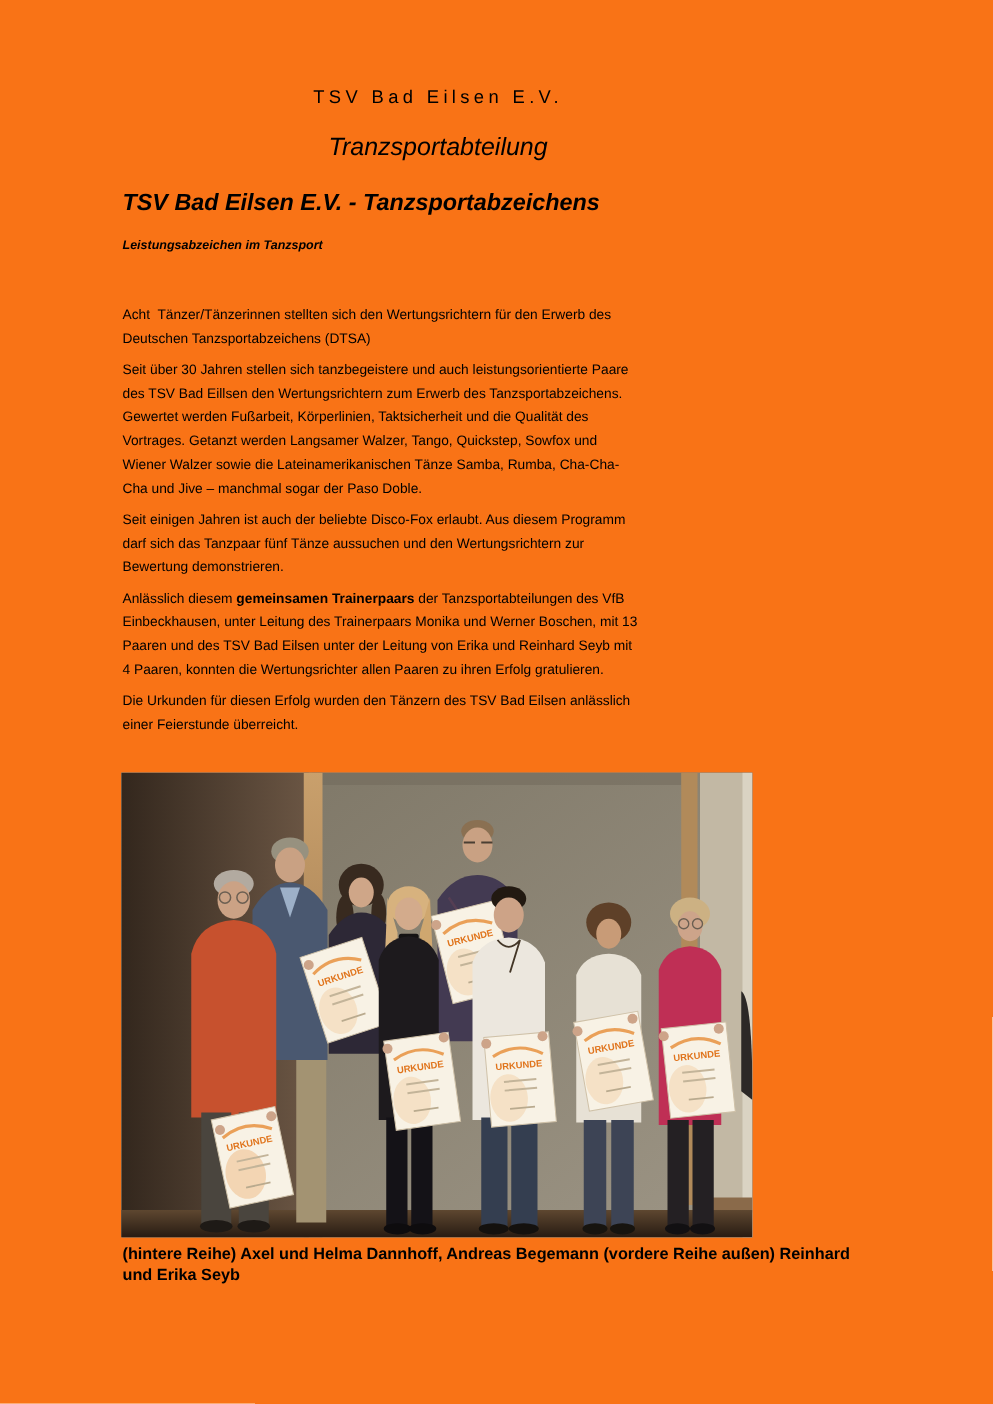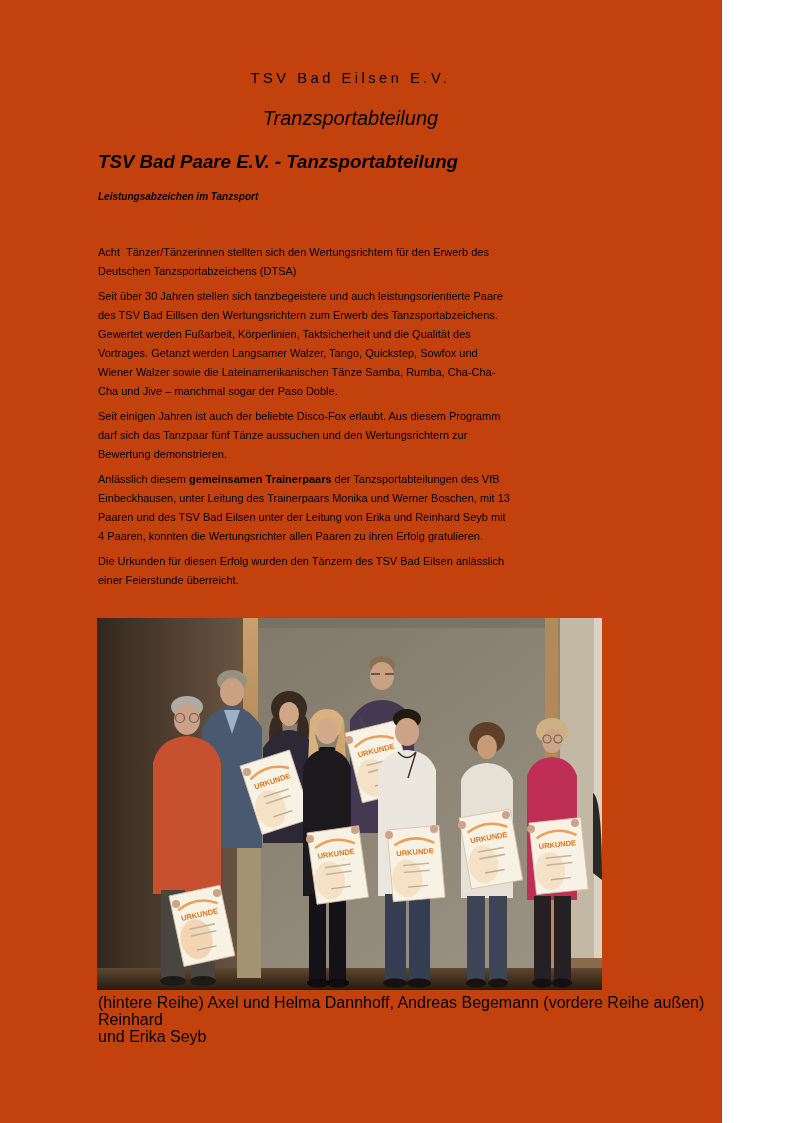--- a/index.html
+++ b/index.html
@@ -1,46 +1,46 @@
 <!DOCTYPE html>
 <html><head>
 <meta charset="utf-8">
 <style>
   html,body{margin:0;padding:0;background:#ffffff;}
   body{width:794px;height:1123px;font-family:"Liberation Sans",sans-serif;color:#000;position:relative;overflow:hidden;}
-  .page{position:relative;width:702px;height:1123px;background:#c2410c;padding-left:20px;}
+  .page{position:relative;width:794px;height:1123px;background:#f97316;}
 
   .head-block{position:absolute;left:98px;top:70px;width:505px;text-align:center;}
   .org-name{font-size:14.7px;letter-spacing:3.5px;font-weight:400;}
   .dept-name{font-size:20px;font-style:italic;margin-top:21px;}
 
   .doc-title{position:absolute;left:98px;top:151px;font-size:18.7px;font-weight:bold;font-style:italic;}
   .doc-subtitle{position:absolute;left:98px;top:191px;font-size:10px;font-weight:bold;font-style:italic;}
 
   .body-block{position:absolute;left:98px;top:243px;width:604px;}
   .body-block p{margin:0 0 6px 0;font-size:11px;line-height:19px;white-space:pre-line;}
   .body-block b{font-weight:bold;}
 
   .photo-figure{position:absolute;left:97px;top:618px;width:505px;height:372px;overflow:hidden;background:#8b8374;}
   .photo-figure svg{display:block;}
 
   .caption-block{position:absolute;left:98px;top:994px;width:650px;}
-  .caption-block p{margin:0 0 9px 0;font-size:16px;font-weight:normal;line-height:17px;white-space:pre-line;}
+  .caption-block p{margin:0 0 9px 0;font-size:13px;font-weight:bold;line-height:17px;white-space:pre-line;}
 </style>
 </head>
 <body>
 
 <div class="page">
 
   <div class="head-block">
     <div class="org-name">TSV Bad Eilsen E.V.</div>
     <div class="dept-name">Tranzsportabteilung</div>
   </div>
 
-  <div class="doc-title">TSV Bad Paare E.V. - Tanzsportabteilung</div>
+  <div class="doc-title">TSV Bad Eilsen E.V. - Tanzsportabzeichens</div>
   <div class="doc-subtitle">Leistungsabzeichen im Tanzsport</div>
 
   <div class="body-block">
     <p>Acht&nbsp; Tänzer/Tänzerinnen stellten sich den Wertungsrichtern für den Erwerb des
 Deutschen Tanzsportabzeichens (DTSA)</p>
     <p>Seit über 30 Jahren stellen sich tanzbegeistere und auch leistungsorientierte Paare
 des TSV Bad Eillsen den Wertungsrichtern zum Erwerb des Tanzsportabzeichens.
 Gewertet werden Fußarbeit, Körperlinien, Taktsicherheit und die Qualität des
 Vortrages. Getanzt werden Langsamer Walzer, Tango, Quickstep, Sowfox und
 Wiener Walzer sowie die Lateinamerikanischen Tänze Samba, Rumba, Cha-Cha-

